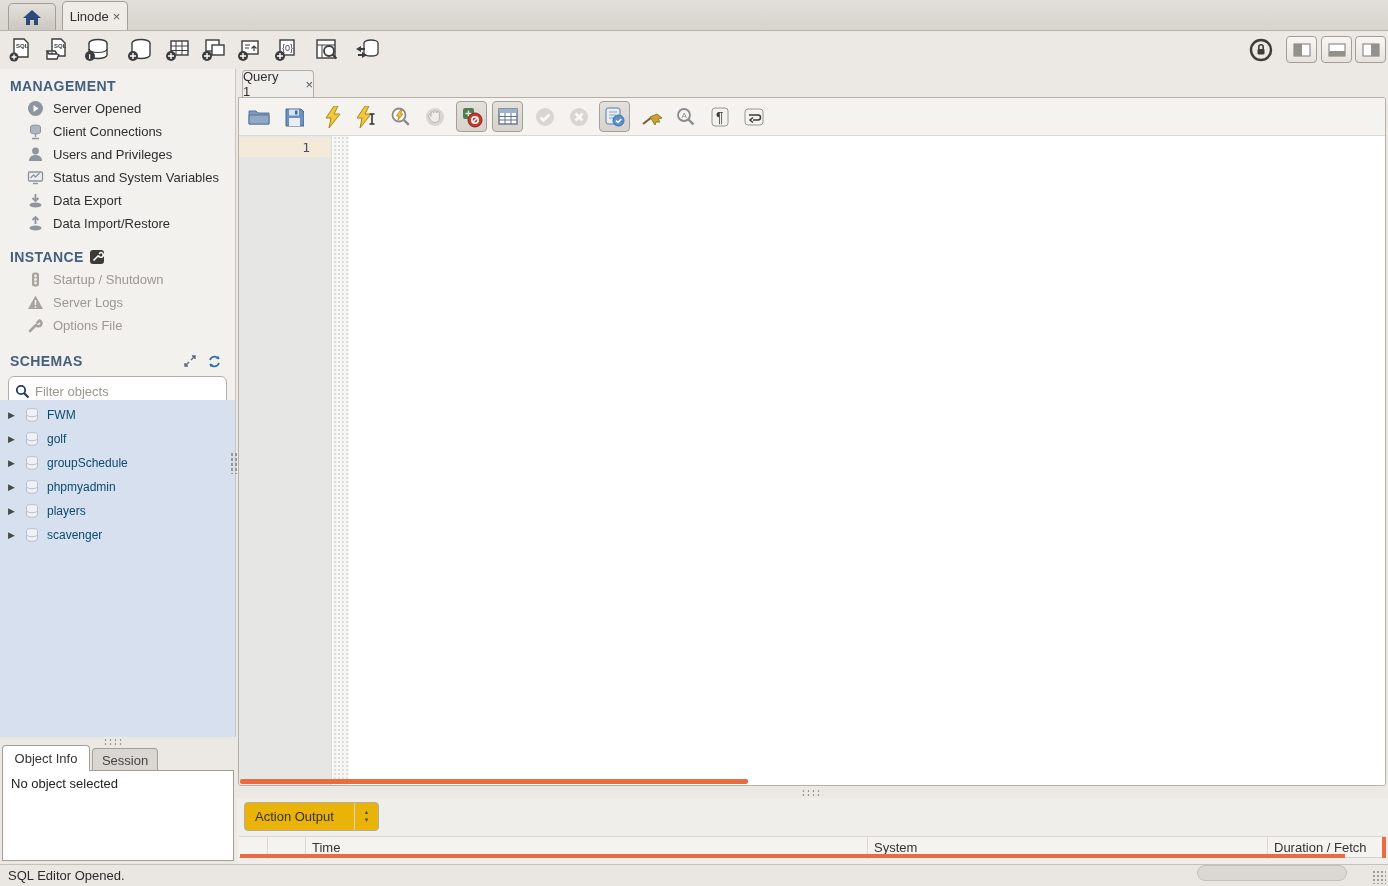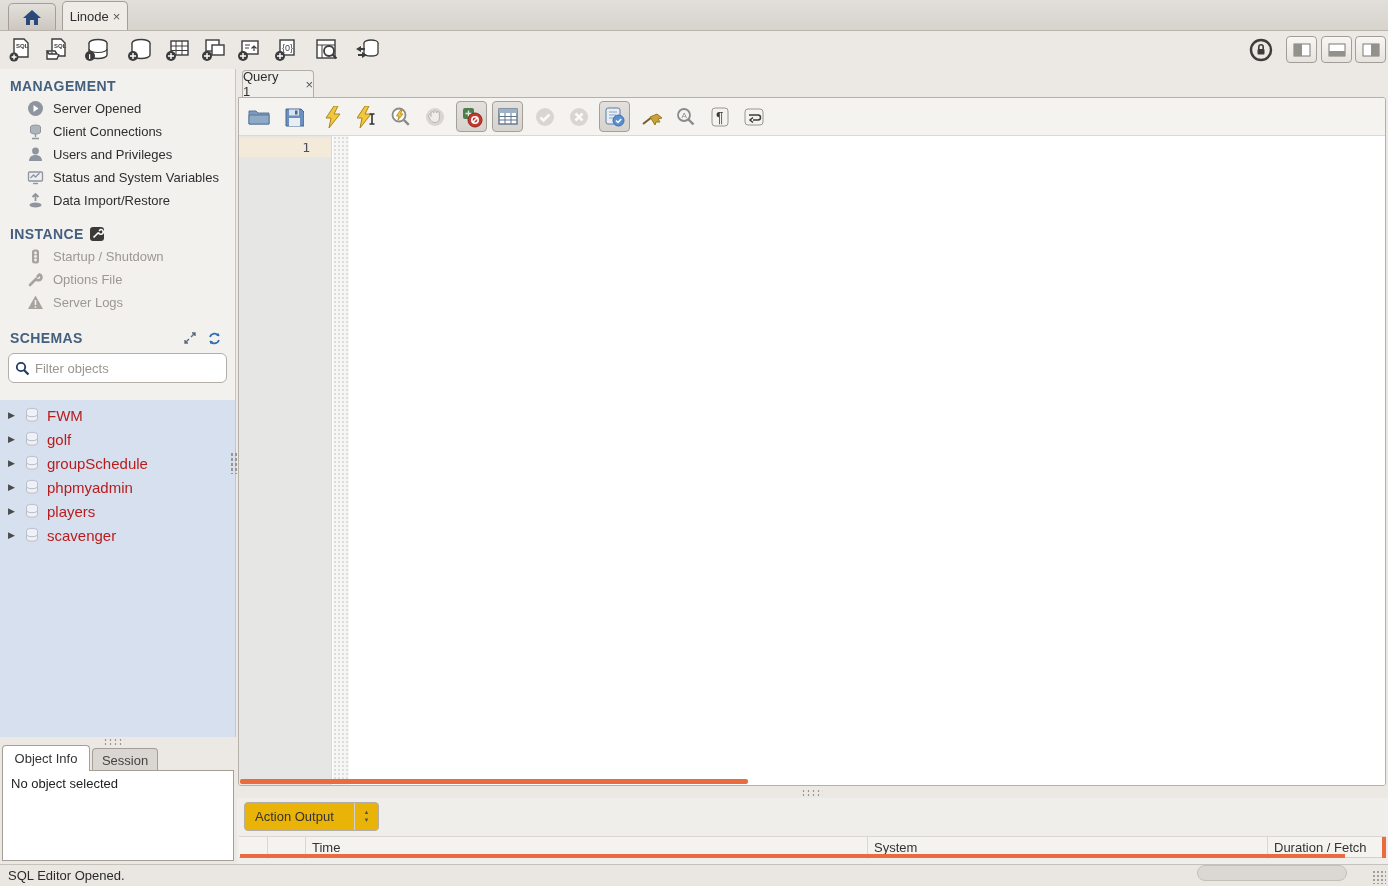--- a/index.html
+++ b/index.html
@@ -35,21 +35,21 @@
   .sitem { height:23px; display:flex; align-items:center; padding-left:27px; gap:9px; white-space:nowrap; overflow:hidden; }
   .sitem .lbl { font-size:13px; color:#2e2e2e; }
   .sitem.dis .lbl { color:#9c9892; }
   .filterbox { margin:7px 8px 5px 8px; height:27px; background:#fff; border:1px solid #b3aea8; border-radius:6px;
     display:flex; align-items:center; padding:14px 6px; gap:5px; }
   .filterbox input { border:none; outline:none; flex:1; font-size:13px; font-family:"Liberation Sans",sans-serif; color:#333; background:transparent; }
   .filterbox input::placeholder { color:#9a968f; }
   .schema-list { position:absolute; left:0; top:331px; bottom:0; width:236px; background:#d7e0ee; padding-top:3px; }
   .srow { height:24px; display:flex; align-items:center; padding-left:8px; gap:7px; }
   .srow .arr { font-size:9px; color:#4a4a4a; width:9px; }
-  .srow .lbl { font-size:15px; color:#b91c1c; }
+  .srow .lbl { font-size:12px; color:#0c4a6e; }
 
   
   .hgrip { background-image:radial-gradient(#9a968f 1px, transparent 1.2px); background-size:5px 4px; }
   .vgrip { background-image:radial-gradient(#9a968f 1px, transparent 1.2px); background-size:4px 5px; }
 
   
   .itab { position:absolute; border:1px solid #a49e97; border-bottom:none; border-radius:4px 4px 0 0;
     display:flex; align-items:center; justify-content:center; font-size:13px; color:#333; }
   .itab.active { left:2px; top:745px; width:88px; height:26px; background:#fff; z-index:2; }
   .itab.idle { left:92px; top:748px; width:66px; height:23px; background:#dad6d1; color:#444; }
@@ -265,20 +265,29 @@
           <rect x="1.5" y="3" width="14" height="9" rx="1" fill="#eceef0" stroke="#8e959e" stroke-width="1.3"></rect>
           <path d="M3.5 9 l3 -3 l2 2 l4 -4" stroke="#8e959e" stroke-width="1.3" fill="none"></path>
           <path d="M6 14.5 h5" stroke="#8e959e" stroke-width="1.4"></path>
         </svg>
       </span>
     <span class="lbl">Status and System Variables</span>
   </div>
   <div class="sitem">
     <span class="icon16">
         <svg width="17" height="17" viewBox="0 0 17 17">
+          <path d="M8.5 2 v7 m-3 -3 l3 3 l3 -3" stroke="#8e959e" stroke-width="1.8" fill="none"></path>
+          <ellipse cx="8.5" cy="13" rx="6" ry="2.6" fill="#8e959e"></ellipse>
+        </svg>
+      </span>
+    <span class="lbl">Data Export</span>
+  </div>
+  <div class="sitem">
+    <span class="icon16">
+        <svg width="17" height="17" viewBox="0 0 17 17">
           <path d="M8.5 9 v-7 m-3 3 l3 -3 l3 3" stroke="#8e959e" stroke-width="1.8" fill="none"></path>
           <ellipse cx="8.5" cy="13" rx="6" ry="2.6" fill="#8e959e"></ellipse>
         </svg>
       </span>
     <span class="lbl">Data Import/Restore</span>
   </div>
 
   <div class="sec-h" style="margin-top:14px">
     <span>INSTANCE</span>
     <span>
@@ -296,34 +305,34 @@
           <circle cx="8.5" cy="5" r="1.4" fill="#f3f1ee"></circle>
           <circle cx="8.5" cy="8.5" r="1.4" fill="#f3f1ee"></circle>
           <circle cx="8.5" cy="12" r="1.4" fill="#f3f1ee"></circle>
         </svg>
       </span>
     <span class="lbl">Startup / Shutdown</span>
   </div>
   <div class="sitem dis">
     <span class="icon16">
         <svg width="17" height="17" viewBox="0 0 17 17">
-          <path d="M3 14 l6 -6 m0 0 a3 3 0 1 0 3.5 -4.5 l-2 2" stroke="#a7a39d" stroke-width="2.6" fill="none" stroke-linecap="round"></path>
-        </svg>
-      </span>
-    <span class="lbl">Options File</span>
-  </div>
-  <div class="sitem dis">
-    <span class="icon16">
-        <svg width="17" height="17" viewBox="0 0 17 17">
           <path d="M8.5 1.5 L16 15 H1 Z" fill="#a7a39d"></path>
           <rect x="7.7" y="6" width="1.6" height="5" fill="#f3f1ee"></rect>
           <rect x="7.7" y="12.2" width="1.6" height="1.6" fill="#f3f1ee"></rect>
         </svg>
       </span>
     <span class="lbl">Server Logs</span>
+  </div>
+  <div class="sitem dis">
+    <span class="icon16">
+        <svg width="17" height="17" viewBox="0 0 17 17">
+          <path d="M3 14 l6 -6 m0 0 a3 3 0 1 0 3.5 -4.5 l-2 2" stroke="#a7a39d" stroke-width="2.6" fill="none" stroke-linecap="round"></path>
+        </svg>
+      </span>
+    <span class="lbl">Options File</span>
   </div>
 
   <div class="sec-h" style="margin-top:16px">
     <span>SCHEMAS</span>
     <span class="spacer"></span>
     <span style="margin-right:6px">
         <svg width="12" height="12" viewBox="0 0 12 12">
           <path d="M7 5 L11 1 M8 1 h3 v3 M5 7 L1 11 M1 8 v3 h3" stroke="#5a6b80" stroke-width="1.4" fill="none"></path>
         </svg>
       </span>

